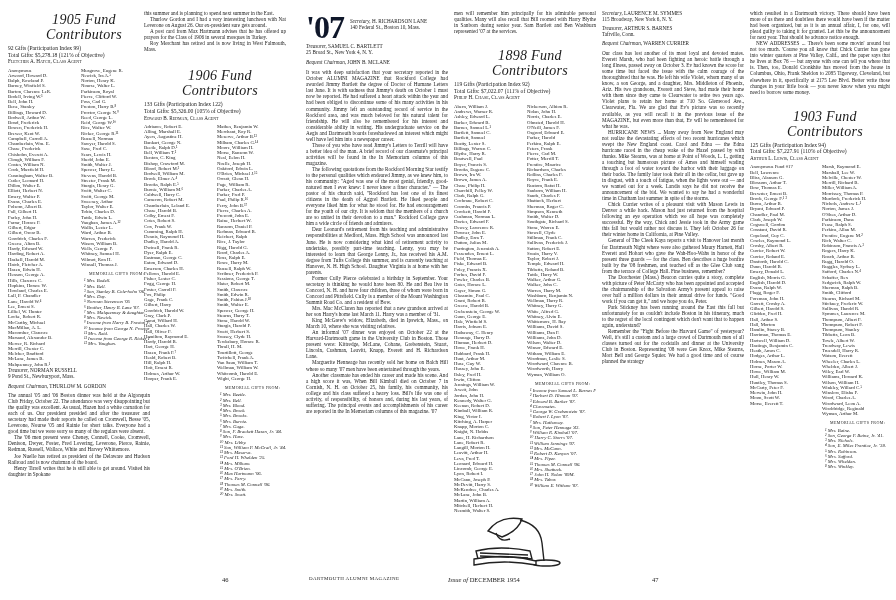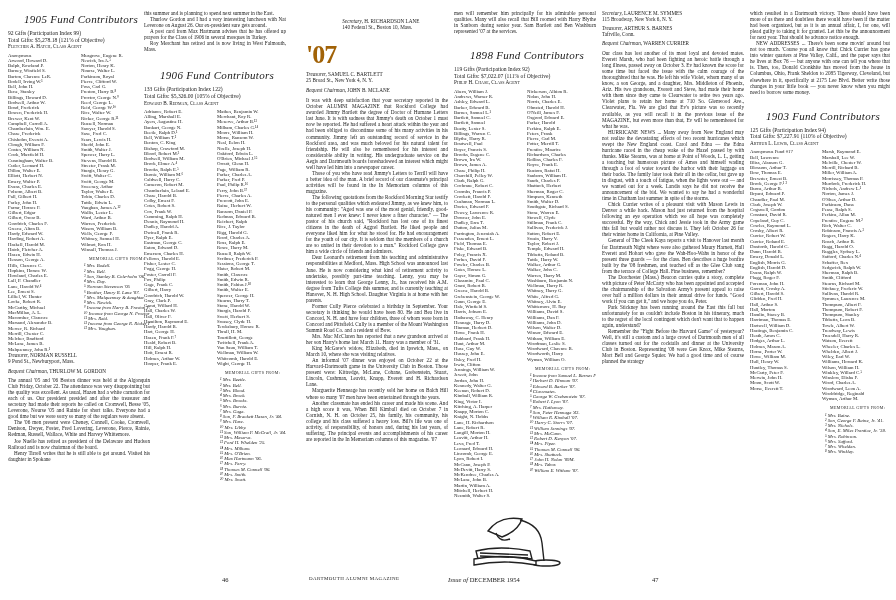--- a/index.html
+++ b/index.html
@@ -1,30 +1,30 @@
 <!DOCTYPE html>
 <html><head>
 <meta charset="utf-8">
 <style>
   * { box-sizing: border-box; margin: 0; padding: 0; }
   html, body { width: 896px; height: 600px; overflow: hidden; background: #ffffff; }
   body { font-family: "Liberation Serif", "DejaVu Serif", serif; color: #222; position: relative; }
   .spread { position: absolute; left: 0; top: 0; width: 896px; height: 600px; }
   .col { position: absolute; top: 10px; height: 560px; overflow: hidden; font-size: 4.6px; line-height: 5.4px; }
-  .fund-title { font-style: italic; font-size: 11px; line-height: 15px; margin: 2px 0 3px 16px; letter-spacing: 0.3px; color: #1a1a1a; }
+  .fund-title { font-style: italic; font-size: 14px; line-height: 15px; text-align: center; margin: 2px 0 3px 10px; letter-spacing: 0.3px; color: #1a1a1a; }
   .fund-meta { font-size: 5.6px; line-height: 6.6px; }
   .fund-agent { font-size: 5.2px; line-height: 6.4px; font-variant: small-caps; margin-bottom: 3px; }
   .names { display: grid; grid-template-columns: 1fr 1fr; column-gap: 4px; font-size: 4.8px; line-height: 5.25px; }
   .names div { white-space: nowrap; overflow: hidden; }
   .mem-head { font-size: 4px; letter-spacing: 0.4px; text-transform: uppercase; margin: 4px 0 2px 8px; }
   .mem { font-style: italic; font-size: 4.8px; line-height: 5.25px; padding-left: 3px; }
   .para { text-align: justify; font-size: 5.2px; line-height: 6.05px; text-indent: 6px; }
   .para.noind { text-indent: 0; }
   .classhead { display: flex; align-items: flex-start; gap: 6px; margin: 4px 0 3px 0; }
-  .classnum { font-size: 26px; line-height: 26px; font-weight: bold; letter-spacing: -1px; color: #a16207; margin-top: 28px; }
+  .classnum { font-size: 32px; line-height: 26px; font-weight: bold; letter-spacing: -1px; color: #0f172a; }
   .classinfo { font-size: 5.2px; line-height: 6.4px; padding-top: 4px; }
   .small-caps { font-variant: small-caps; }
   .role { font-size: 5.2px; line-height: 6.4px; }
   .role i { font-style: italic; }
   .footer { position: absolute; top: 576px; font-size: 6.5px; color: #222; }
   .lamp { position: absolute; left: 470px; top: 513px; width: 110px; height: 55px; }
 </style>
 </head>
 <body>
 

